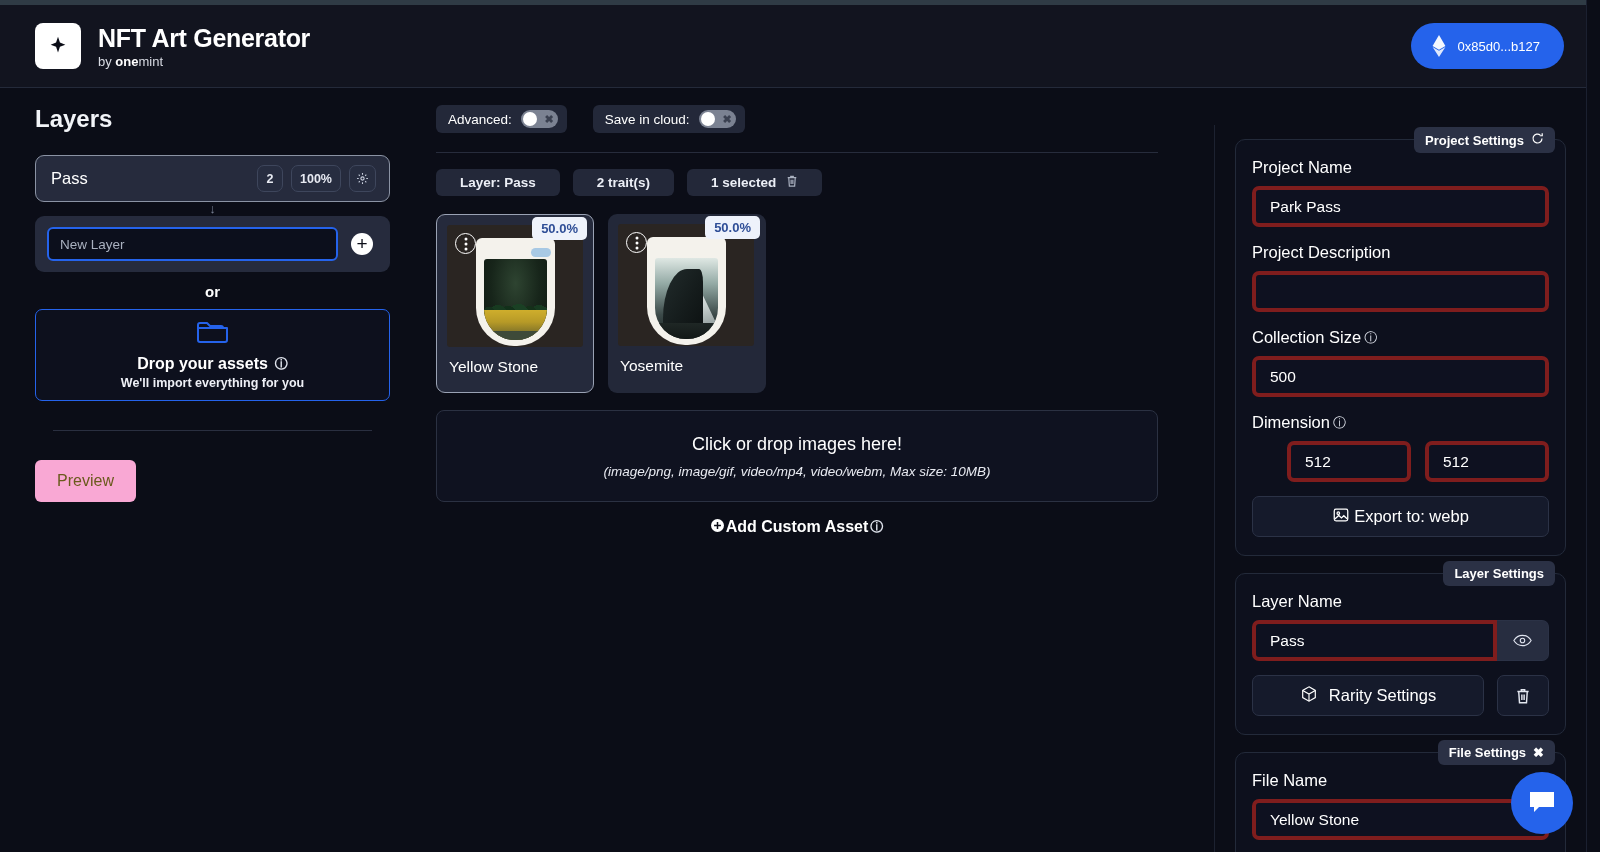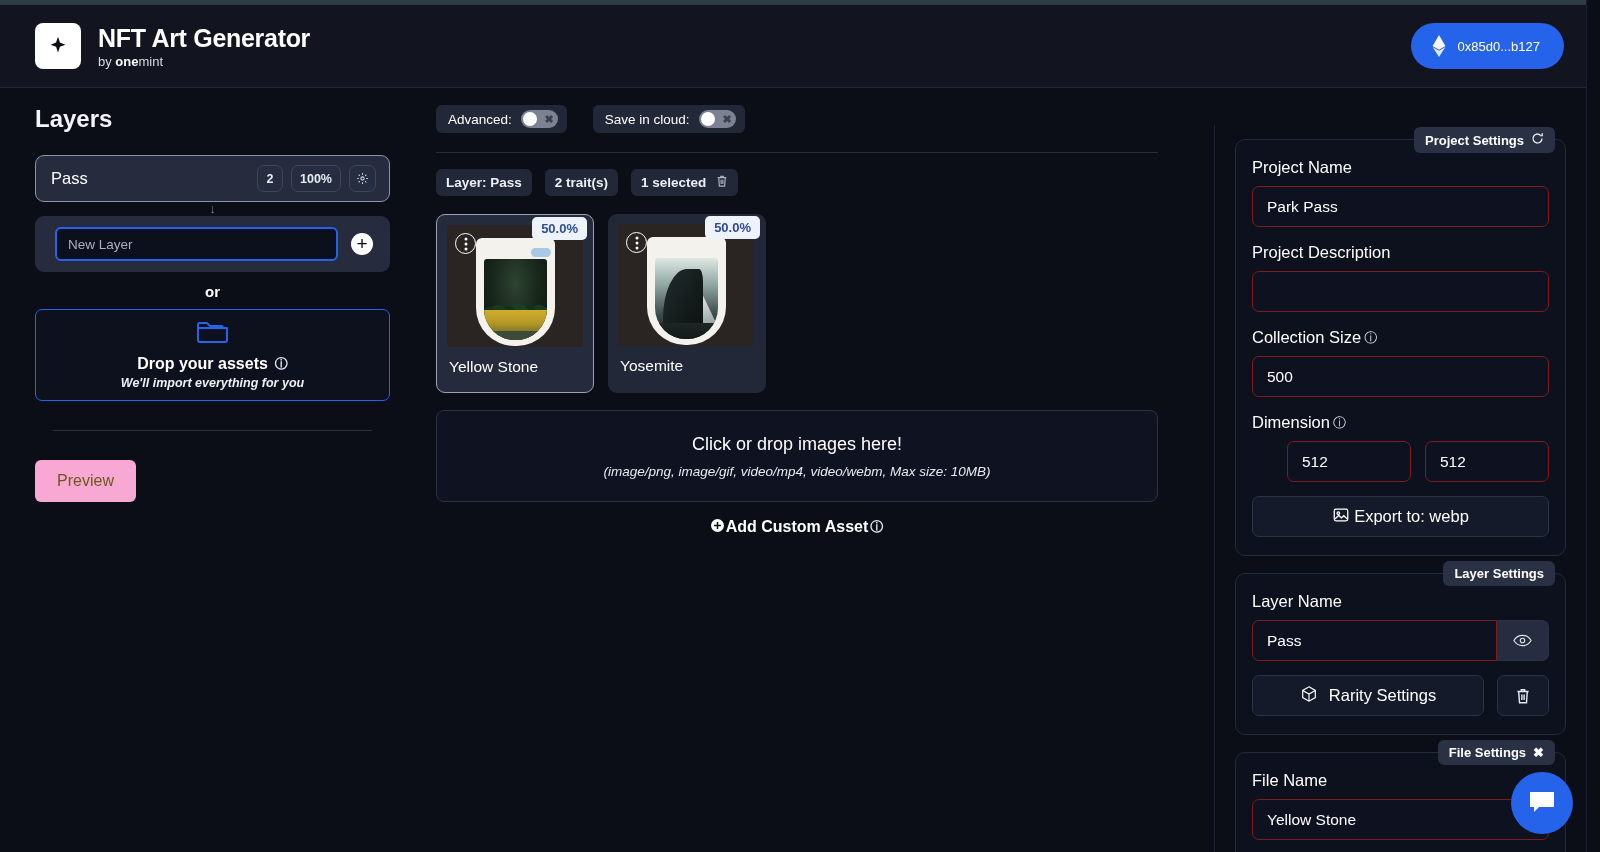--- a/index.html
+++ b/index.html
@@ -61,21 +61,21 @@
   .pill-ico {
     width: 27px; height: 27px; border: 1px solid #3e465c; border-radius: 7px;
     background: #272d40; display:flex; align-items:center; justify-content:center;
     color:#c9cfdd;
   }
 
   .arrow-down { text-align: center; color: #7b8396; font-size: 13px; line-height: 14px; height: 14px; }
 
   .new-layer-wrap {
     height: 56px; background: #262b3d; border-radius: 9px;
-    display: flex; align-items: center; padding: 0 17px 0 20px; gap: 13px;
+    display: flex; align-items: center; padding: 0 17px 0 12px; gap: 13px;
   }
   .new-layer-input {
     flex: 1; height: 34px; background: #0c0f1c; border: 2px solid #2563eb;
     border-radius: 6px; color: #c8cedb; font-size: 13.5px;
     font-family: "Liberation Sans", sans-serif; padding: 0 11px; outline: none;
   }
   .new-layer-input::placeholder { color: #a9b0bf; }
   .add-circle {
     width: 22px; height: 22px; border-radius: 50%; background: #fff; color: #0b0d17;
     display:flex; align-items:center; justify-content:center;
@@ -84,21 +84,21 @@
 
   .or-text { text-align: center; font-size: 15px; font-weight: 700; color: #fff; margin: 11px 0 9px; }
 
   .dropzone-left {
     height: 92px; border: 1px solid #2563eb; border-radius: 7px;
     background: #0d101d; display: flex; flex-direction: column;
     align-items: center; justify-content: center; gap: 3px; cursor: pointer;
   }
   .folder-ico { color: #2563eb; margin-bottom: 2px; }
   .dz-title { font-size: 16px; font-weight: 700; color:#fff; display:flex; align-items:center; gap:7px; }
-  .dz-sub { font-size: 12.5px; font-style: italic; font-weight: 700; color:#eef0f6; }
+  .dz-sub { font-size: 12.5px; font-weight: 700; color:#eef0f6; }
 
   .divider-left { height:1px; background:#2a2f40; margin: 29px 18px 0 18px; }
 
   .btn-row { display:flex; gap: 15px; margin-top: 29px; }
   .btn-preview {
     width: 101px; height: 42px; border-radius: 6px; background: #f9a8d4;
     color:#6b5a1d; font-size: 16px; display:flex; align-items:center; justify-content:center;
     cursor: pointer;
   }
   .btn-pay-group { display:flex; border-radius: 6px; overflow:hidden; }
@@ -126,21 +126,21 @@
     display:flex; align-items:center; padding: 0 2px; position:relative;
   }
   .switch .knob { width: 14px; height: 14px; border-radius: 50%; background:#fff; }
   .switch .xmark { position:absolute; right:4px; color:#3b4151; font-size: 11px; font-weight:700; line-height:1; }
 
   .divider-center { height:1px; background:#272c3c; margin: 19px 0 0 0; }
 
   .meta-row { display:flex; gap: 13px; margin-top: 16px; }
   .meta-chip {
     height: 27px; background: #232839; border-radius: 6px;
-    display:flex; align-items:center; gap: 10px; padding: 0 10px;
+    display:flex; align-items:center; gap: 10px; padding: 0 24px;
     font-size: 13.5px; font-weight: 700; color:#eceff6; cursor:pointer;
   }
   .meta-chip .trash { color:#aab1c0; font-size: 13px; }
 
   .trait-grid { display:flex; gap: 14px; margin-top: 18px; }
   .trait-card {
     width: 158px; height: 179px; border-radius: 9px; background: #232839;
     padding: 10px 10px 0 10px; position: relative; cursor:pointer;
   }
   .trait-card.selected { border: 1px solid #9aa2b4; background:#252a3c; }
@@ -229,21 +229,21 @@
     background: #0d101d; padding: 18px 16px 18px 16px; margin-bottom: 17px;
   }
   .card-badge {
     position:absolute; top: -13px; right: 10px;
     background: #2b3145; color:#fff; font-size: 13px; font-weight: 700;
     border-radius: 6px; padding: 5px 11px; display:flex; align-items:center; gap: 7px;
     cursor:pointer;
   }
   .field-label { font-size: 16.5px; font-weight: 500; color:#fff; display:flex; align-items:center; gap: 3px; }
   .inp {
-    width: 100%; height: 41px; background:#0e1120; border:1px solid #7f1d1d;
+    width: 100%; height: 41px; background:#0e1120; border:4px solid #7f1d1d;
     border-radius: 7px; color:#fff; font-size: 15.5px; padding: 0 14px; outline:none;
     font-family: "Liberation Sans", sans-serif; margin: 9px 0 0 0;
   }
   .inp::placeholder { color: #8a91a1; }
   .inp.tall { height: 41px; }
   .row2 { display:flex; gap: 14px; padding-left: 35px; }
   .row2 .inp { width: 50%; }
   .btn-wide {
     width:100%; height: 41px; margin-top: 14px; background:#151a2b;
     border:1px solid #2b3246; border-radius: 7px; color:#fff; font-size:16.5px;

